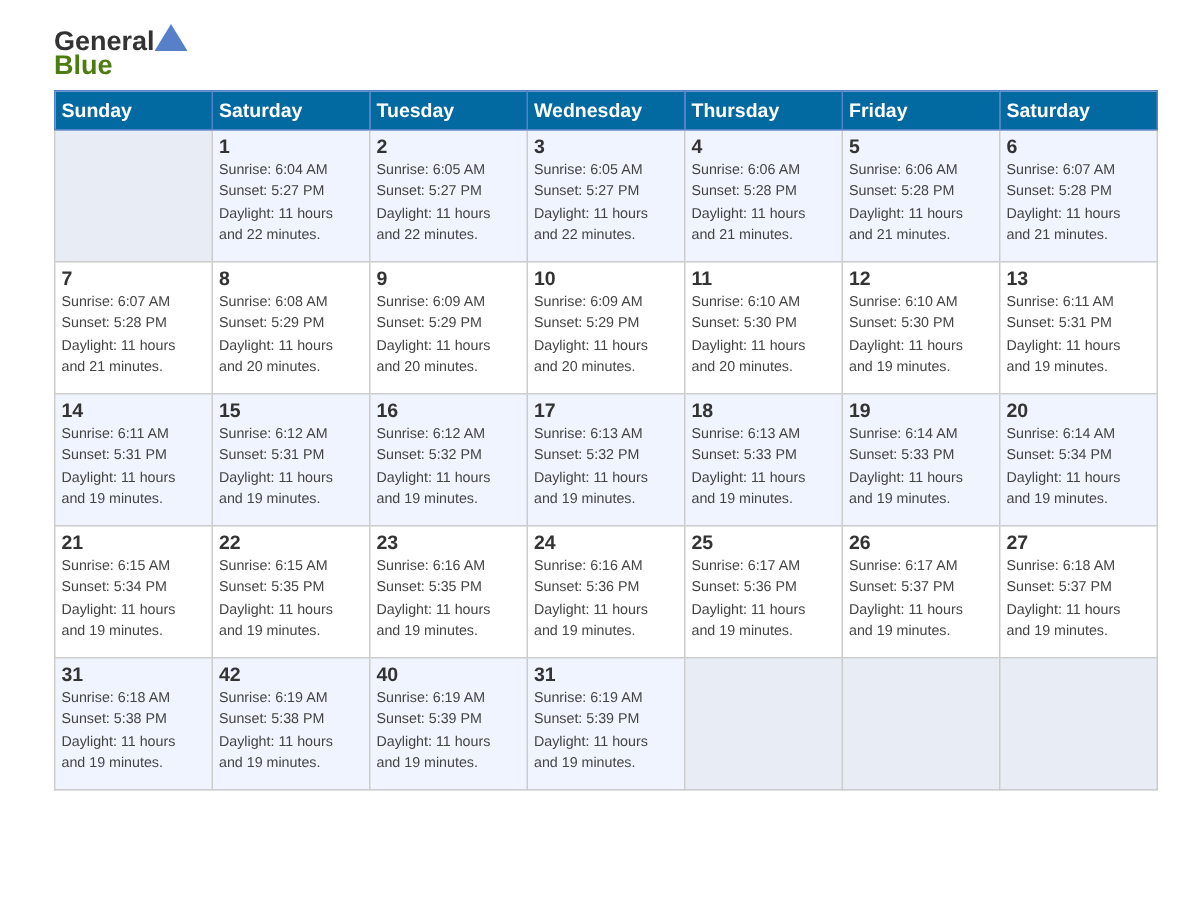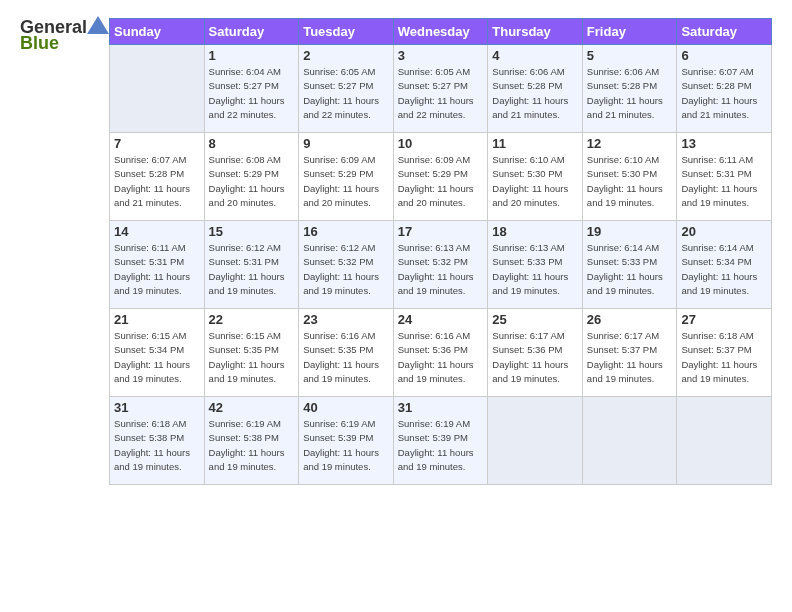--- a/index.html
+++ b/index.html
@@ -6,23 +6,23 @@
     body {
       width: 792px;
       height: 612px;
       font-family: Arial, sans-serif;
       background: #fff;
       overflow: hidden;
     }
     .page {
       width: 792px;
       height: 447px;
-      padding: 18px 20px 10px 20px;
+      padding: 18px 20px 10px 36px;
       display: flex;
-      flex-direction: row;
+      flex-direction: column;
     }
     .header {
       display: flex;
       justify-content: space-between;
       align-items: flex-start;
       margin-bottom: 6px;
     }
     .logo {
       display: flex;
       flex-direction: column;
@@ -49,21 +49,21 @@
       font-style: italic;
     }
     .calendar {
       flex: 1;
       border: 1px solid #ccc;
       border-collapse: collapse;
       width: 100%;
       table-layout: fixed;
     }
     .calendar th {
-      background: #8b5cf6;
+      background: #0369a1;
       color: #fff;
       font-size: 13px;
       font-weight: bold;
       padding: 5px 4px;
       text-align: left;
       border: 1px solid #5580cc;
     }
     .calendar td {
       border: 1px solid #ccc;
       vertical-align: top;

